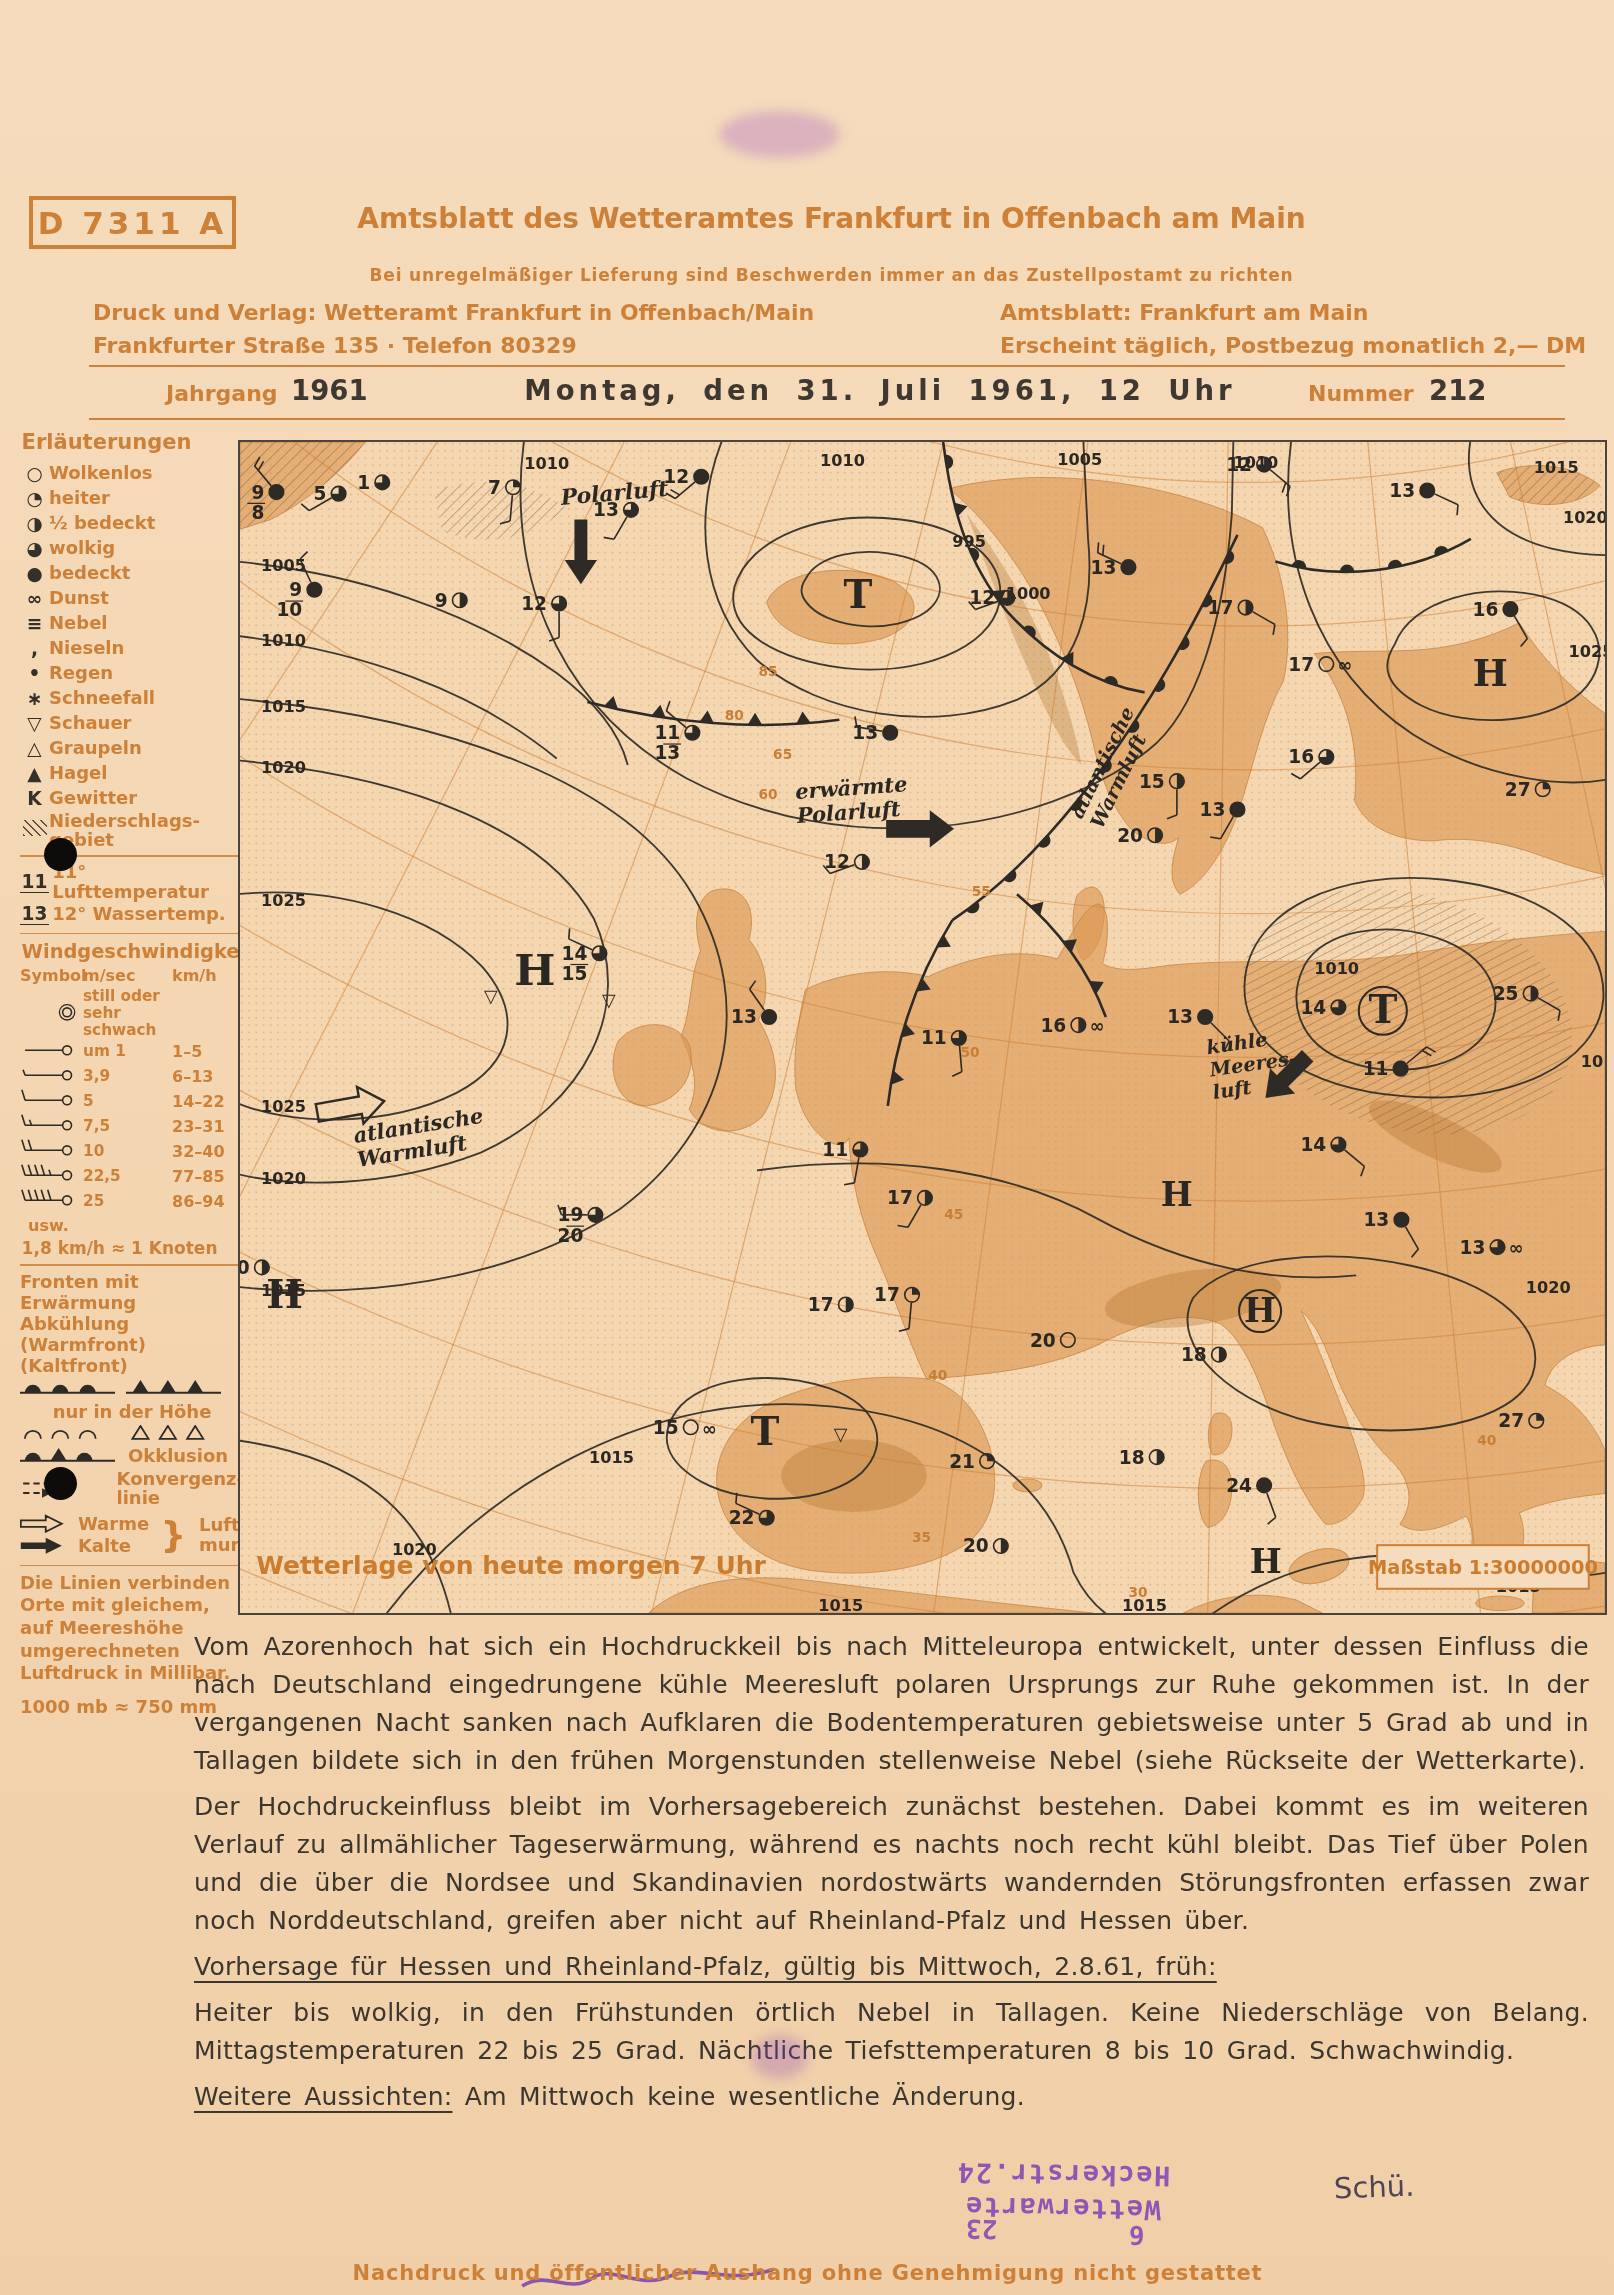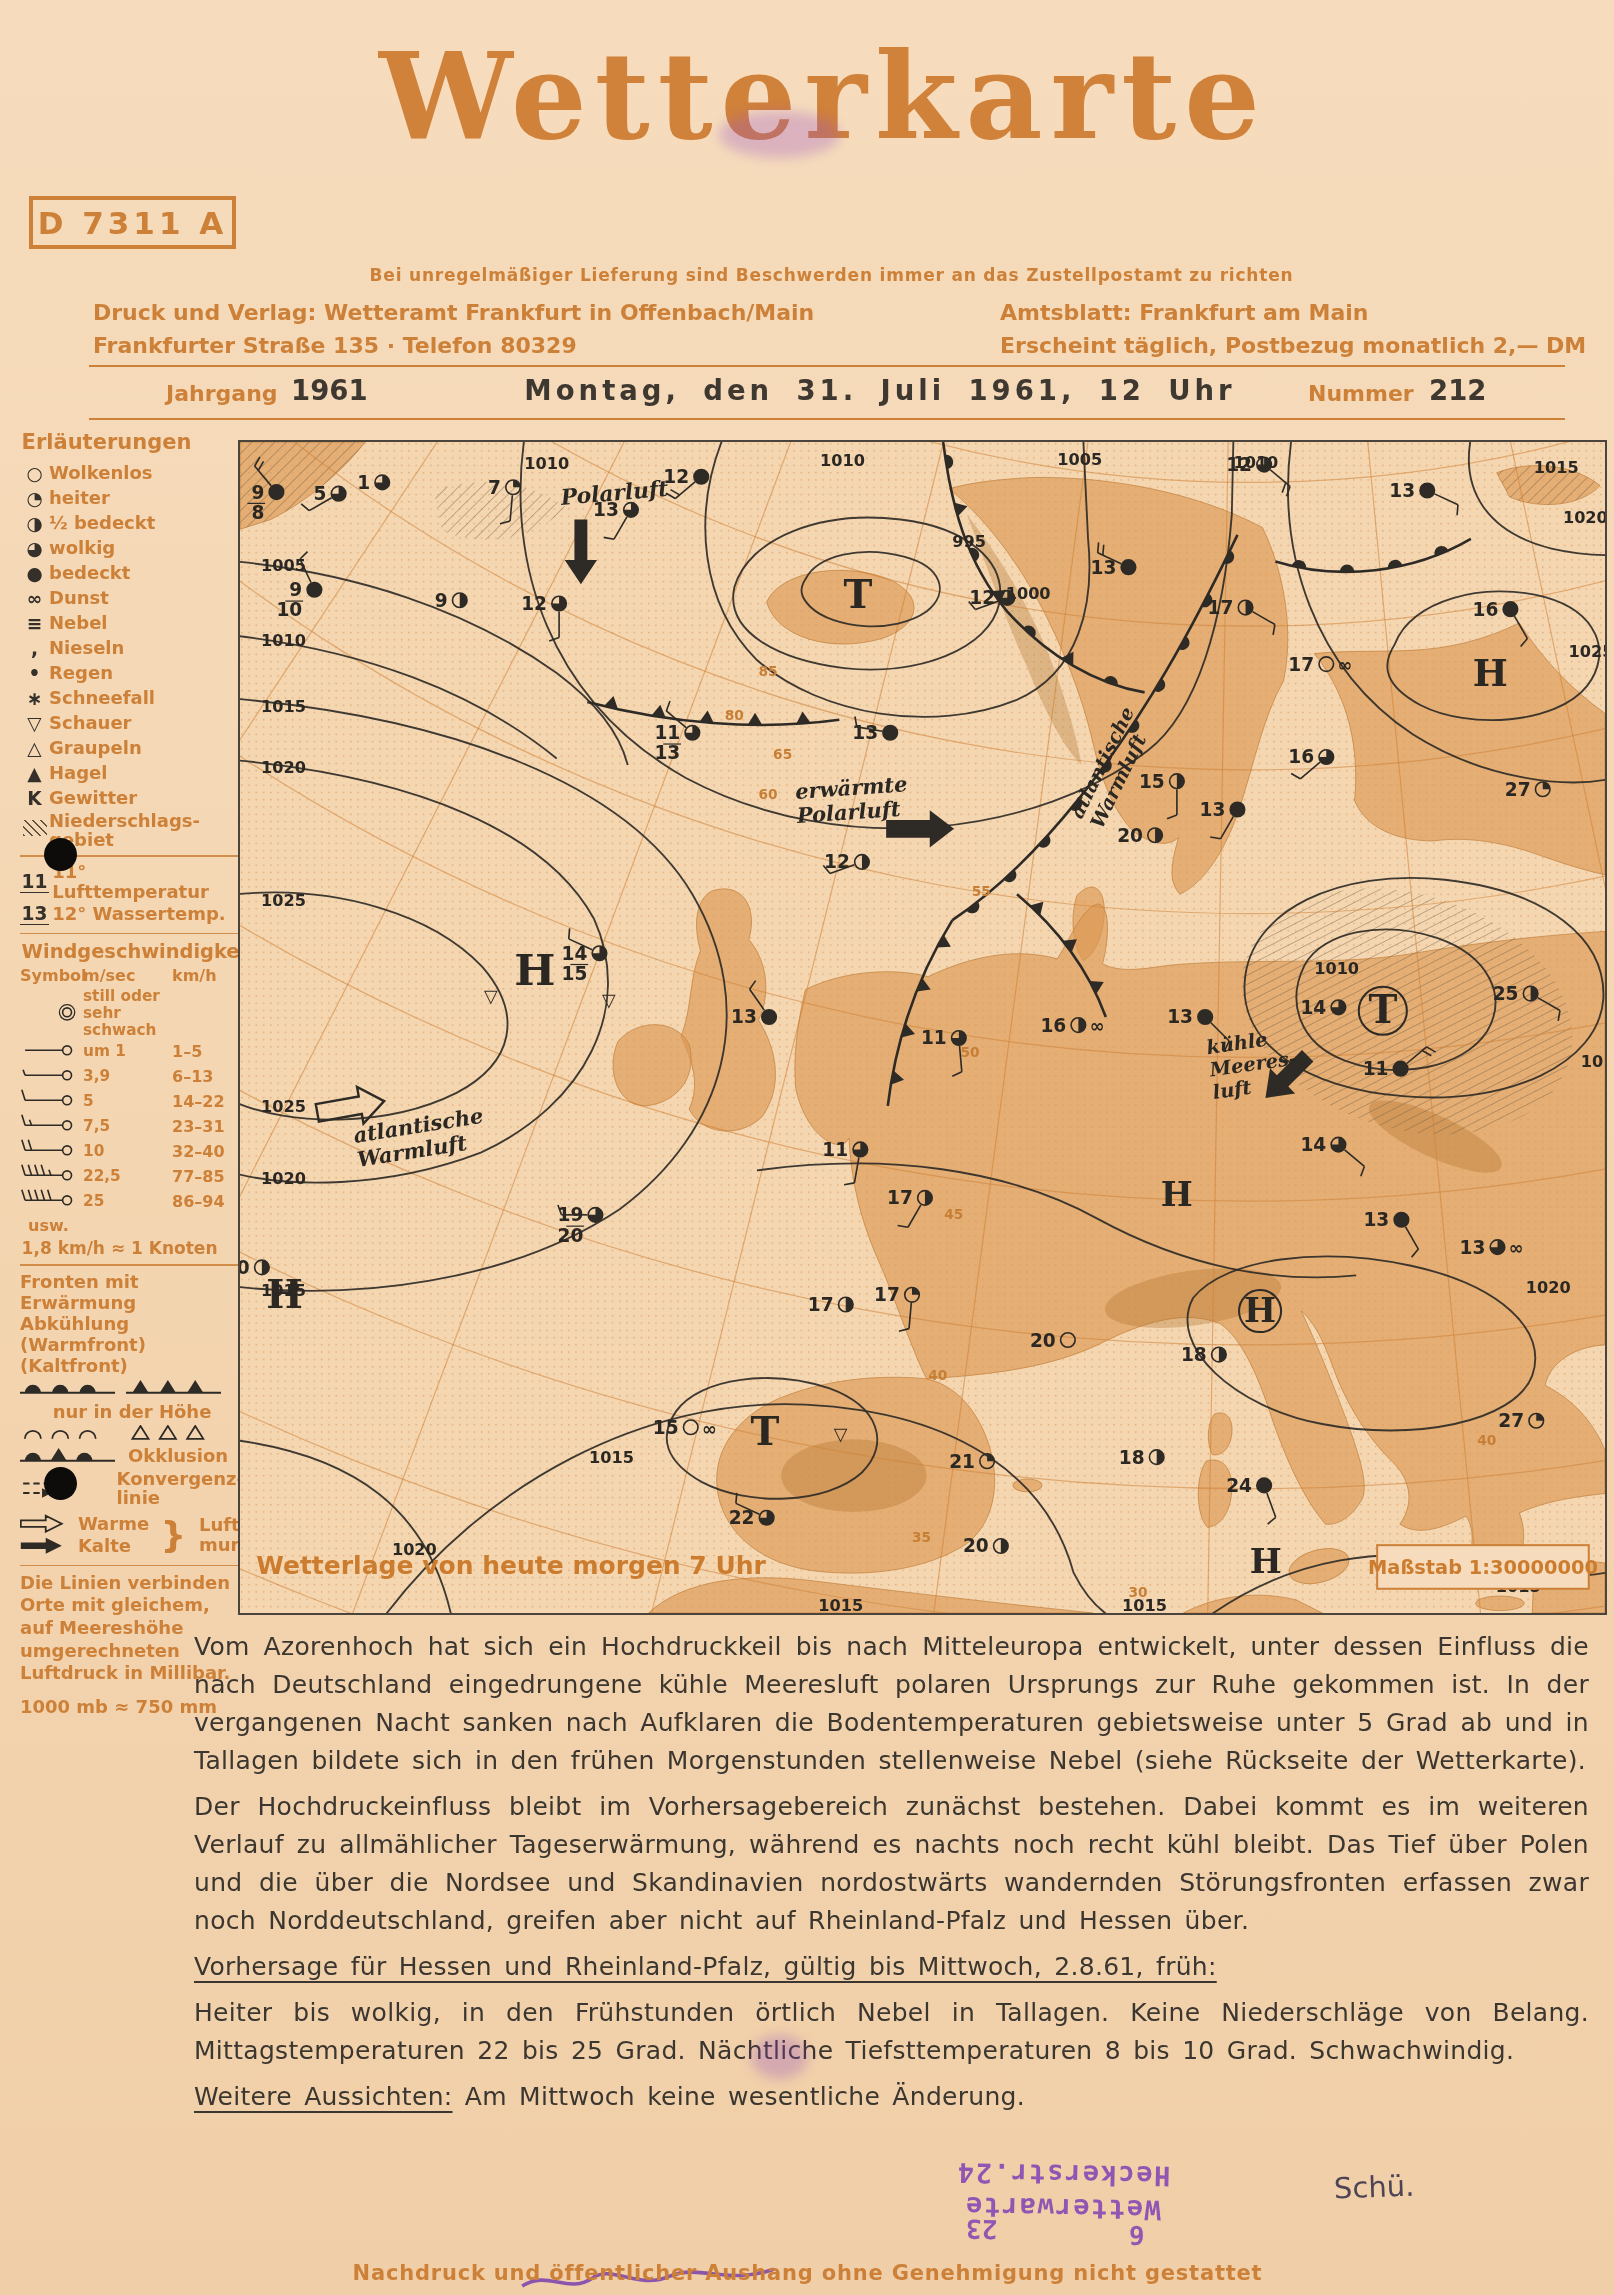--- a/index.html
+++ b/index.html
@@ -85,23 +85,23 @@
   .smudge{position:absolute;border-radius:50%;filter:blur(5.7px);pointer-events:none;}
   .sm1{left:719px;top:111px;width:121px;height:47px;background:rgba(156,84,196,.30);}
   .sm2{left:751px;top:2035px;width:57px;height:44px;background:rgba(140,70,190,.28);}
   .scribble{position:absolute;left:517px;top:2264px;transform:rotate(-2deg);opacity:.85;}
 </style>
 </head>
 <body>
 
 <div class="page">
 
-  <div class="title">Wetterkarte</div>
   <div class="smudge sm1"></div>
   <div class="docnum">D 7311 A</div>
+  <div class="subtitle">Amtsblatt des Wetteramtes Frankfurt in Offenbach am Main</div>
   <div class="notice">Bei unregelmäßiger Lieferung sind Beschwerden immer an das Zustellpostamt zu richten</div>
   <div class="addr left">
     <div>Druck und Verlag: Wetteramt Frankfurt in Offenbach/Main</div>
     <div>Frankfurter Straße 135 · Telefon 80329</div>
   </div>
   <div class="addr right">
     <div>Amtsblatt: Frankfurt am Main</div>
     <div>Erscheint täglich, Postbezug monatlich 2,— DM</div>
   </div>
   <div class="rule r1"></div>

